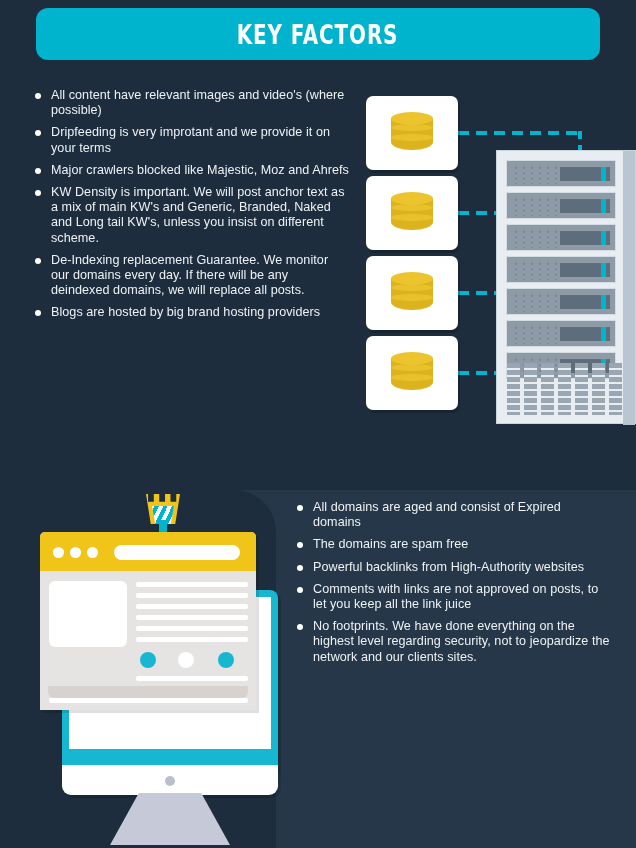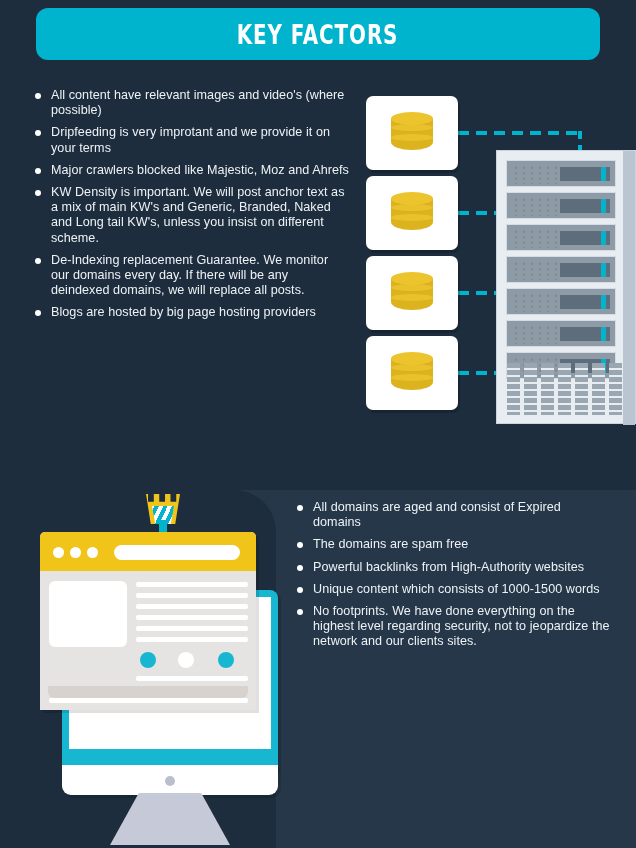--- a/index.html
+++ b/index.html
@@ -283,28 +283,28 @@
   <div class="header-banner">
     <div class="header-title">KEY FACTORS</div>
   </div>
 
   <ul class="bullet-list" id="list-top">
     <li>All content have relevant images and video's (where possible)</li>
     <li>Dripfeeding is very improtant and we provide it on your terms</li>
     <li>Major crawlers blocked like Majestic, Moz and Ahrefs</li>
     <li>KW Density is important. We will post anchor text as a mix of main KW's and Generic, Branded, Naked and Long tail KW's, unless you insist on different scheme.</li>
     <li>De-Indexing replacement Guarantee. We monitor our domains every day. If there will be any deindexed domains, we will replace all posts.</li>
-    <li>Blogs are hosted by big page hosting providers</li>
+    <li>Blogs are hosted by big brand hosting providers</li>
   </ul>
 
   <ul class="bullet-list" id="list-bottom">
     <li>All domains are aged and consist of Expired domains</li>
     <li>The domains are spam free</li>
     <li>Powerful backlinks from High-Authority websites</li>
-    <li>Unique content which consists of 1000-1500 words</li>
+    <li>Comments with links are not approved on posts, to let you keep all the link juice</li>
     <li>No footprints. We have done everything on the highest level regarding security, not to jeopardize the network and our clients sites.</li>
   </ul>
 
   <div>
 
     <div class="dash-h" style="left:458px; top:131px; width:124px;"></div>
     <div class="dash-v" style="left:578px; top:131px; height:24px;"></div>
     <div class="dash-h" style="left:458px; top:211px; width:40px;"></div>
     <div class="dash-h" style="left:458px; top:291px; width:40px;"></div>
     <div class="dash-h" style="left:458px; top:371px; width:40px;"></div>

